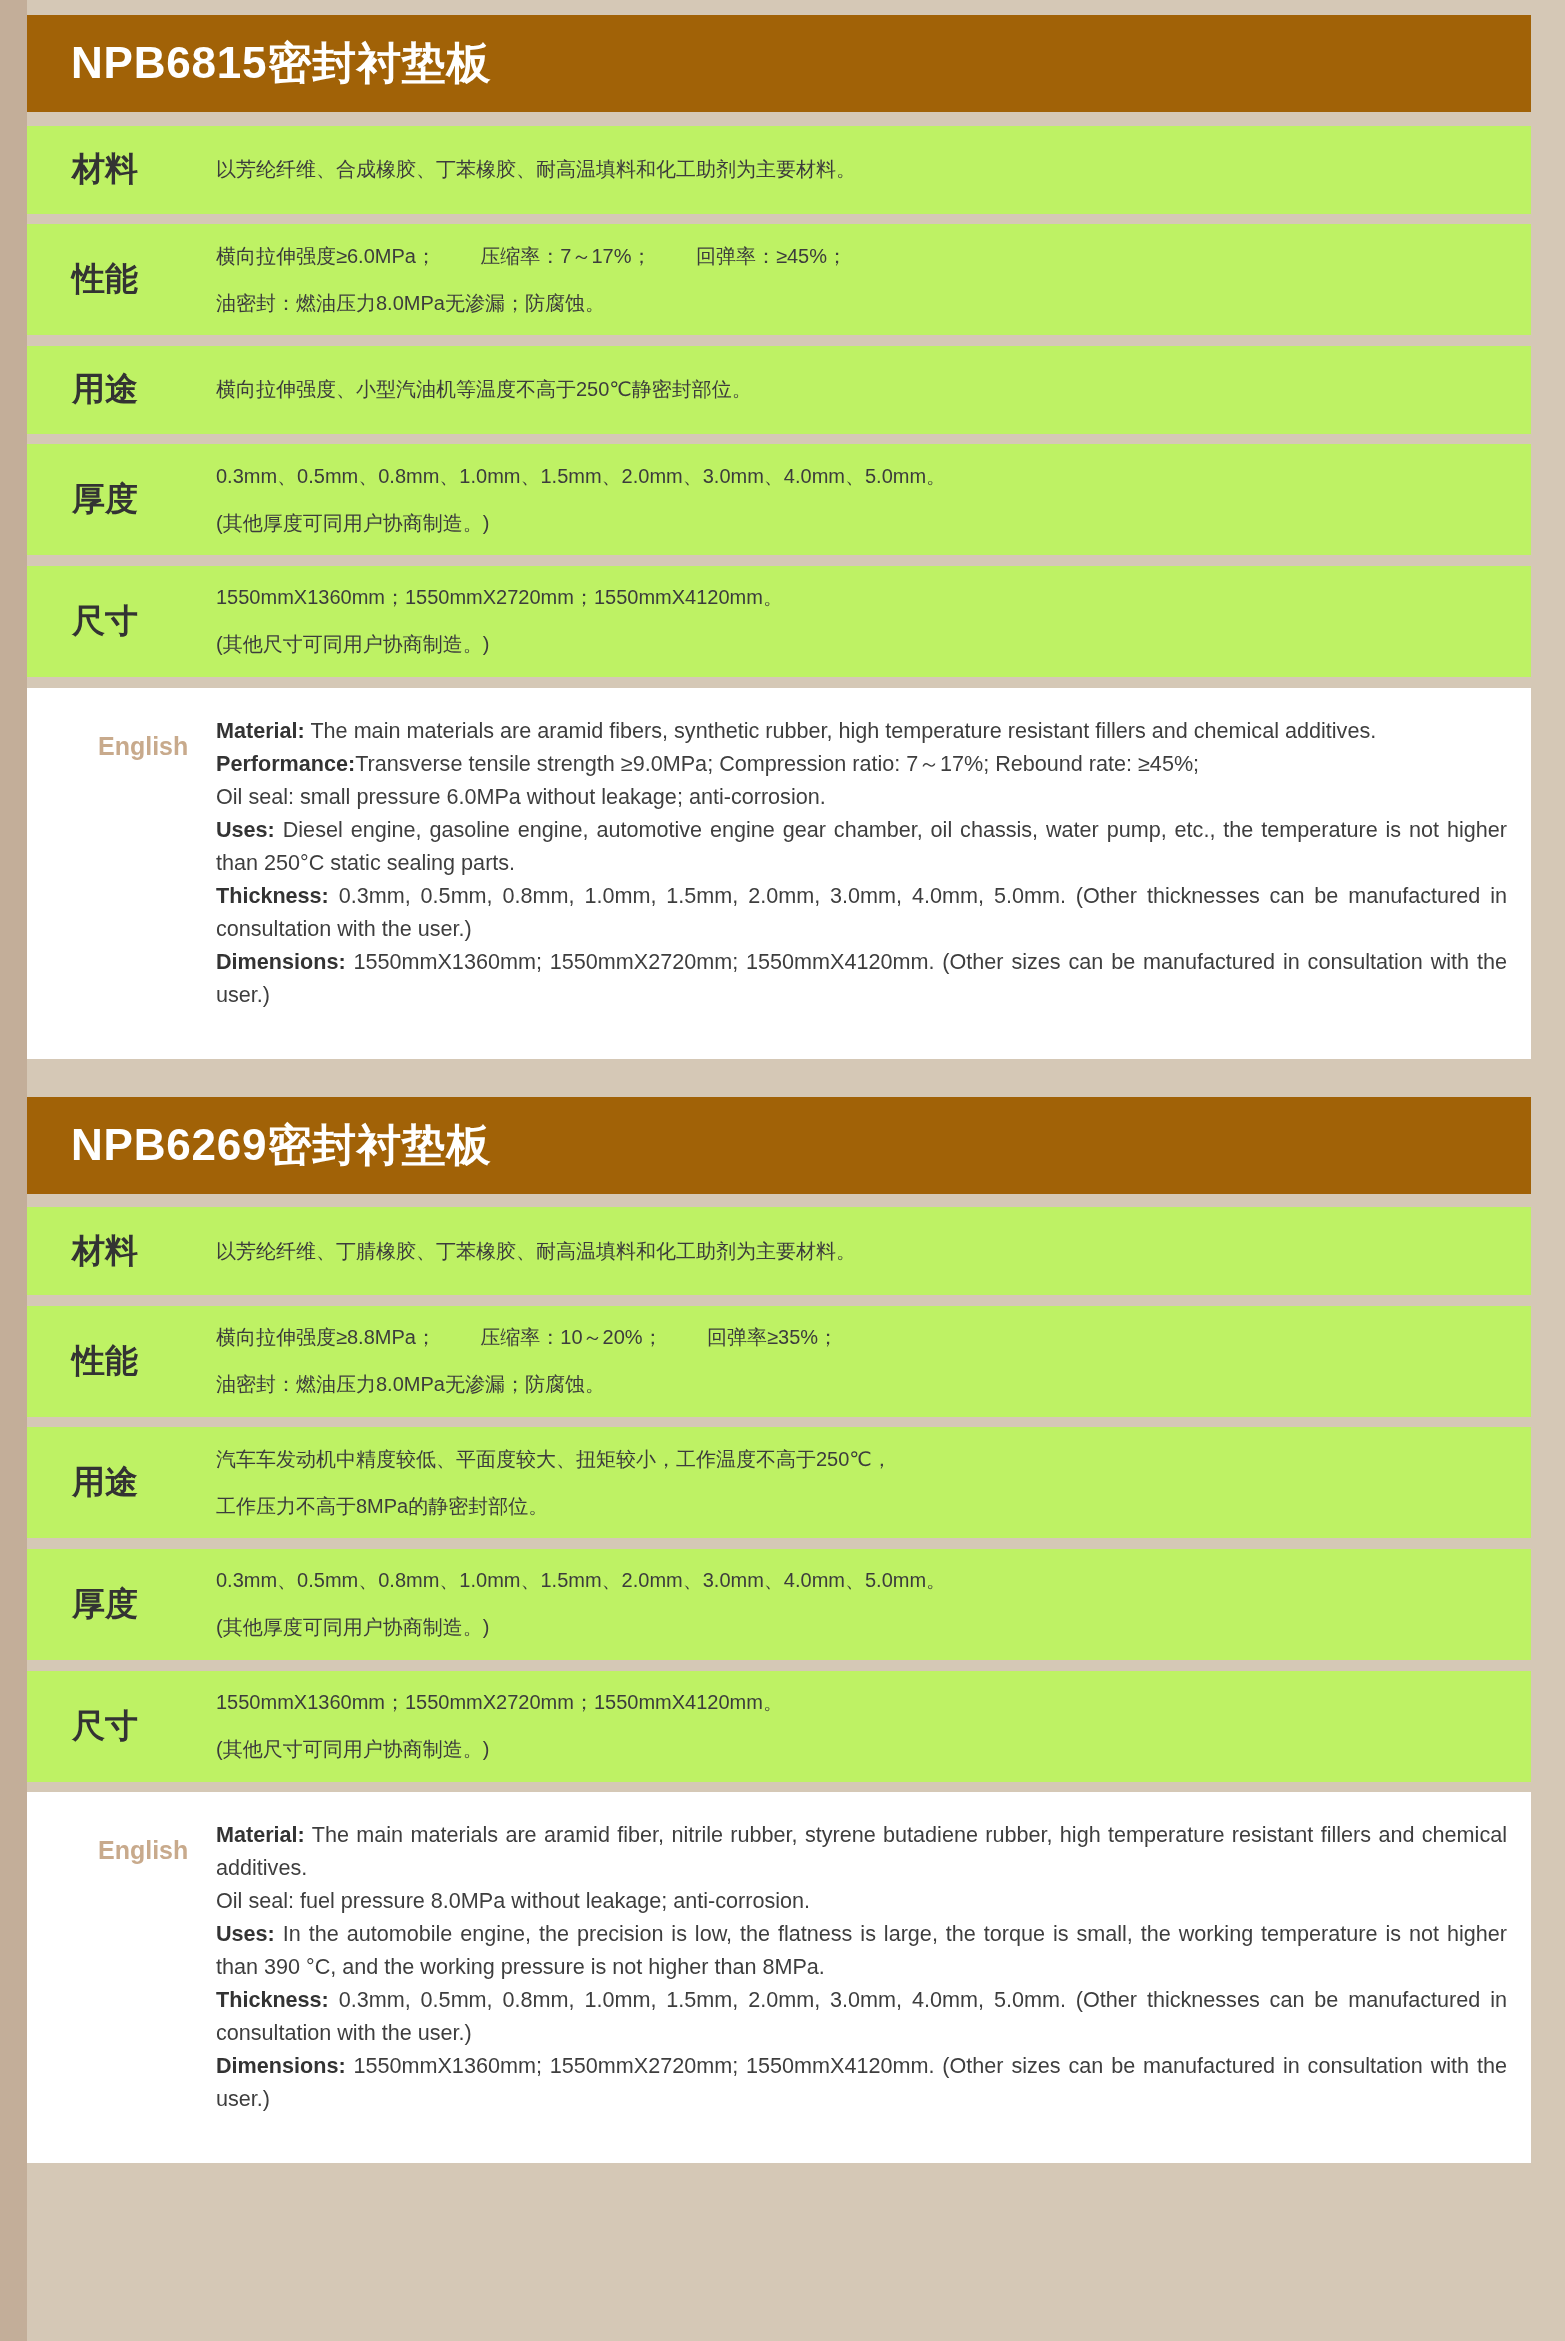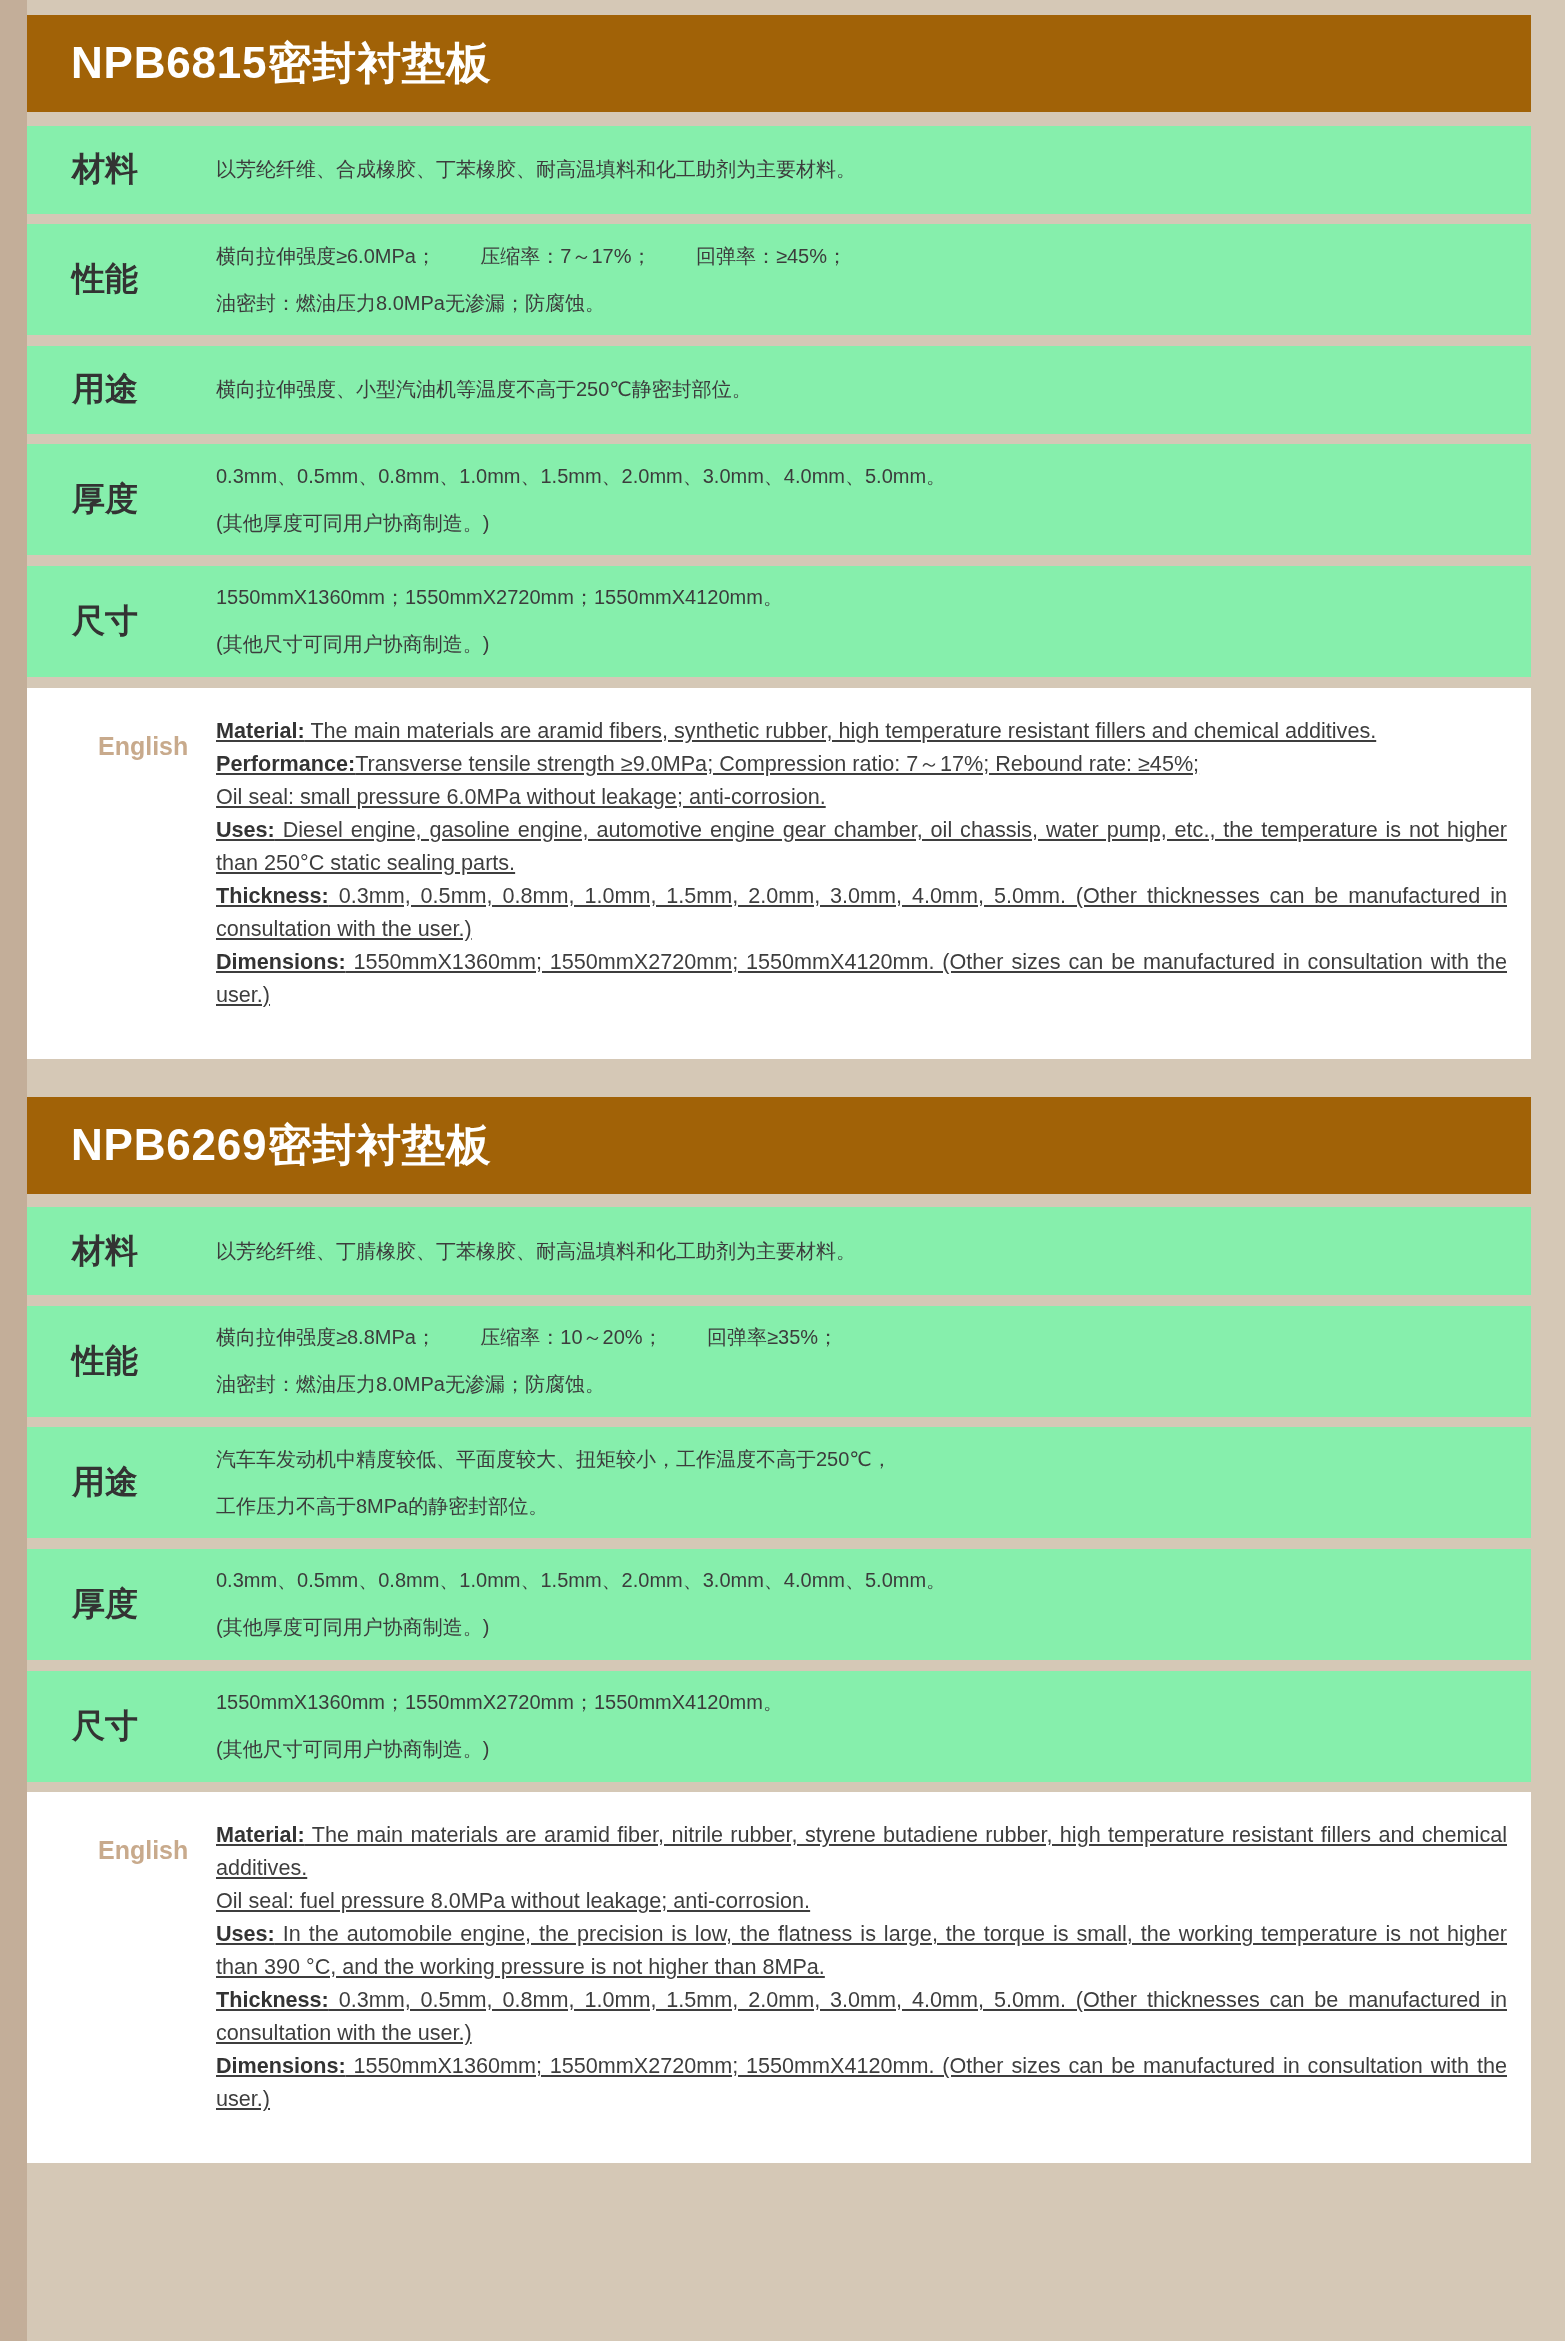--- a/index.html
+++ b/index.html
@@ -23,21 +23,21 @@
     background:#a16207;
     color:#ffffff;
     display:flex;align-items:center;
     padding-left:44px;
     font-size:44px;font-weight:bold;
     letter-spacing:0.8px;
     margin-bottom:13.6px;
     box-sizing:border-box;
   }
   .row{
-    background:#86efac;
+    background:#bef264;
     display:flex;align-items:center;
     margin-bottom:10.6px;
     box-sizing:border-box;
   }
   .row.one{height:88px;}
   .row.two{height:111px;}
   .row-label{
     width:189px;
     padding-left:45px;
     box-sizing:border-box;
@@ -69,21 +69,20 @@
     flex:0 0 auto;
     font-size:25px;font-weight:bold;
     color:#c8aa8c;
   }
   .en-content{
     flex:0 0 auto;
     width:1291px;
     color:#3e3e3e;
     font-size:21.6px;
     line-height:33px;
-    text-decoration:underline;
   }
   .en-line{
     text-align:justify;
   }
   .en-line b{color:#333333;}
   .gap-between-sections{height:38px;}
 </style>
 </head>
 <body>
 

